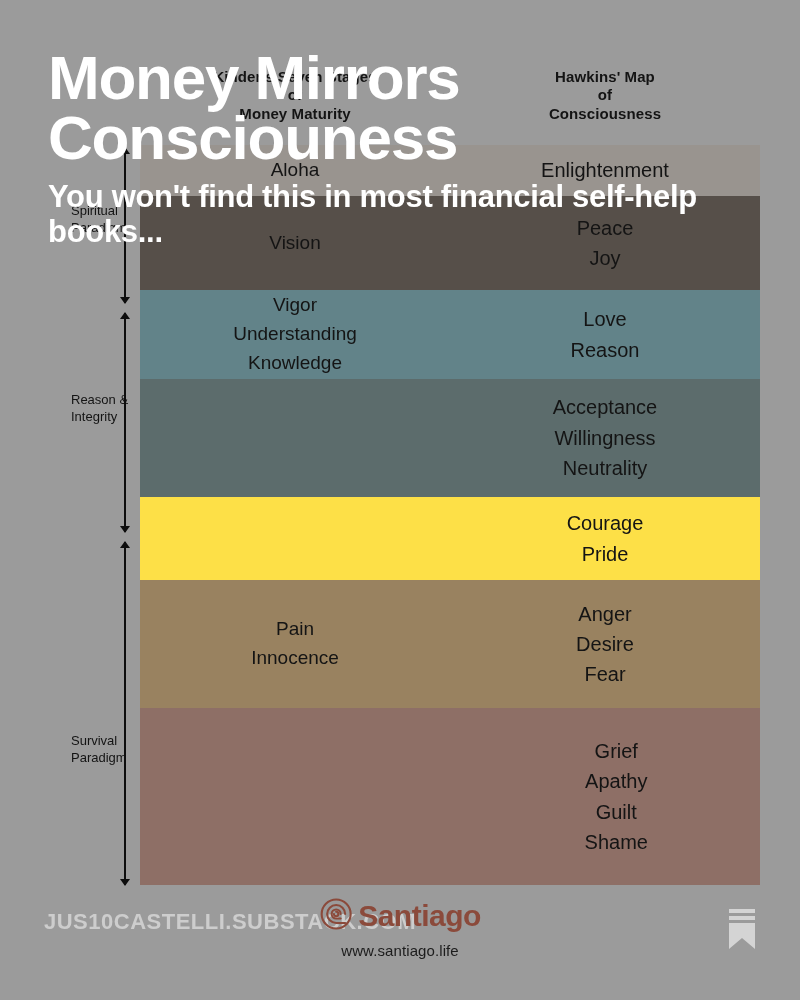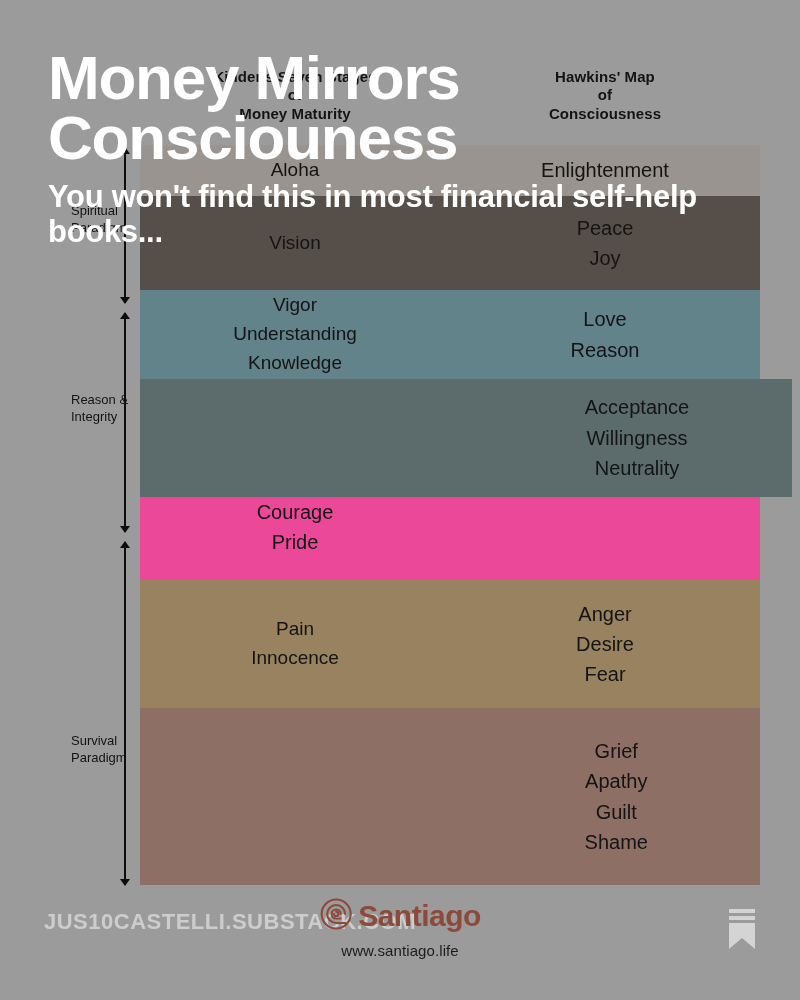--- a/index.html
+++ b/index.html
@@ -214,29 +214,29 @@
         <div class="band-left">
           <div class="stage-label">Vigor</div>
           <div class="stage-label">Understanding</div>
           <div class="stage-label">Knowledge</div>
         </div>
         <div class="band-right">
           <div class="level-label">Love</div>
           <div class="level-label">Reason</div>
         </div>
       </div>
-      <div class="band" style="top: 233.891px; height: 117.928px; background: rgb(92, 108, 108); padding-left: 32px;">
+      <div class="band" style="top: 233.891px; height: 117.928px; background: rgb(92, 108, 108);">
         <div class="band-left"></div>
         <div class="band-right">
           <div class="level-label">Acceptance</div>
           <div class="level-label">Willingness</div>
           <div class="level-label">Neutrality</div>
         </div>
       </div>
-      <div class="band" style="top: 351.819px; height: 83.5325px; background: #ec4899; flex-direction: column;">
+      <div class="band" style="top: 351.819px; height: 83.5325px; background: #fde047;">
         <div class="band-left"></div>
         <div class="band-right">
           <div class="level-label">Courage</div>
           <div class="level-label">Pride</div>
         </div>
       </div>
       <div class="band" style="top: 435.352px; height: 127.756px; background: rgb(153, 130, 96);">
         <div class="band-left">
           <div class="stage-label">Pain</div>
           <div class="stage-label">Innocence</div>

